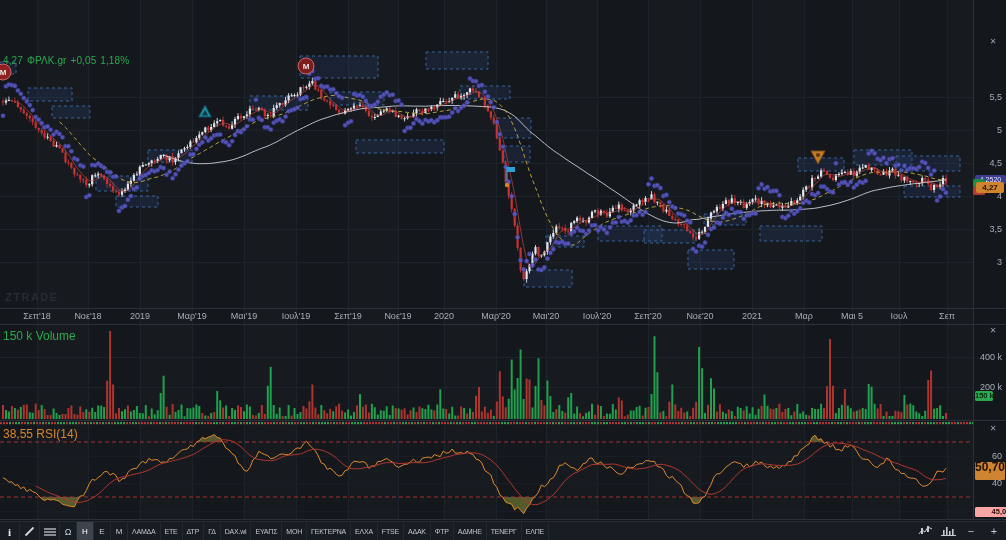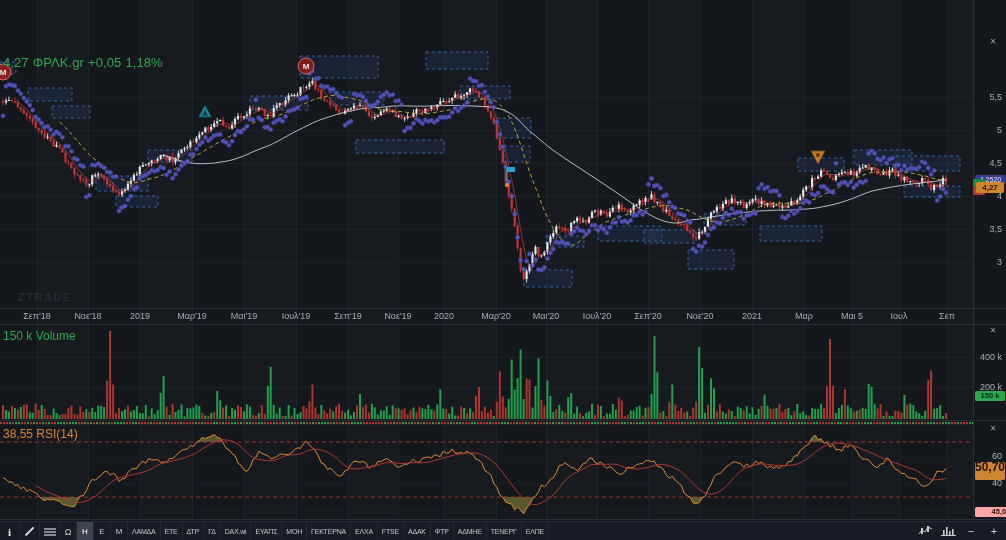--- a/index.html
+++ b/index.html
@@ -1,32 +1,32 @@
 <!DOCTYPE html>
 <html><head>
 <meta charset="utf-8">
 <style>
   html,body{margin:0;padding:0;background:#0d0f12;}
   #root{position:relative;width:1006px;height:540px;background:#14171c;overflow:hidden;
         font-family:"Liberation Sans",sans-serif;-webkit-font-smoothing:antialiased;}
   #chart-svg{position:absolute;left:0;top:0;display:block;}
   .ov{position:absolute;white-space:nowrap;}
-  .ticker{left:3px;top:55px;font-size:13px;color:#2ca94d;letter-spacing:.1px;}
+  .ticker{left:3px;top:55px;font-size:10px;color:#2ca94d;letter-spacing:.1px;}
   .ticker span{margin-right:4px;}
-  .watermark{left:5px;top:291px;font-size:11px;font-weight:bold;letter-spacing:1.5px;color:#272d35;margin-left:13px;}
+  .watermark{left:5px;top:291px;font-size:11px;font-weight:bold;letter-spacing:1.5px;color:#272d35;}
   .pane-label{font-size:12px;}
   .vol-label{left:3px;top:329px;color:#2ca94d;}
   .rsi-label{left:3px;top:427px;color:#d8862c;}
   .badge{position:absolute;text-align:center;border-radius:1.5px;overflow:hidden;}
   .b-navy{left:975px;top:175px;width:31px;height:9px;line-height:9px;font-size:7px;background:#3d3d8e;color:#dfe2ff;}
   .chip{width:12px;height:8px;}
   .chip-g{left:973px;top:179px;background:#1f8c46;}
   .chip-r{left:973px;top:187px;background:#b23a34;}
   .b-last{left:976px;top:182px;width:28px;height:11px;line-height:11px;font-size:8px;font-weight:bold;background:#d0842b;color:#1c1206;border-radius:2px;}
-  .b-vol{left:975px;top:391px;width:30px;height:10px;line-height:10px;font-size:7.5px;font-weight:bold;background:#2aa84f;color:#062b12;text-align:center;}
+  .b-vol{left:975px;top:391px;width:18px;height:10px;line-height:10px;font-size:7.5px;font-weight:bold;background:#2aa84f;color:#062b12;text-align:center;}
   .b-rsi1{left:975px;top:462px;width:30px;height:18px;line-height:10px;font-size:12px;font-weight:bold;background:#ce8430;color:#241303;}
   .b-rsi2{left:975px;top:472px;width:52px;height:10px;line-height:10px;font-size:7.5px;font-weight:bold;background:#fca5a5;color:#2a0b08;margin-top:35px;}
   .closebtn{width:12px;height:10px;line-height:10px;text-align:center;font-size:8px;color:#99a0a9;cursor:pointer;}
   .cb-price{left:987px;top:37px;} .cb-vol{left:987px;top:326px;} .cb-rsi{left:987px;top:424px;}
   
   .toolbar{position:absolute;left:0;top:521px;width:1006px;height:19px;background:#181d23;
            border-top:1px solid #272d34;display:flex;align-items:stretch;color:#c6cad1;}
   .tbtn{display:flex;align-items:center;justify-content:center;border-right:1px solid #232930;cursor:pointer;box-sizing:border-box;}
   .ibtn{width:20px;}
   .omega{width:17px;font-size:9px;}

